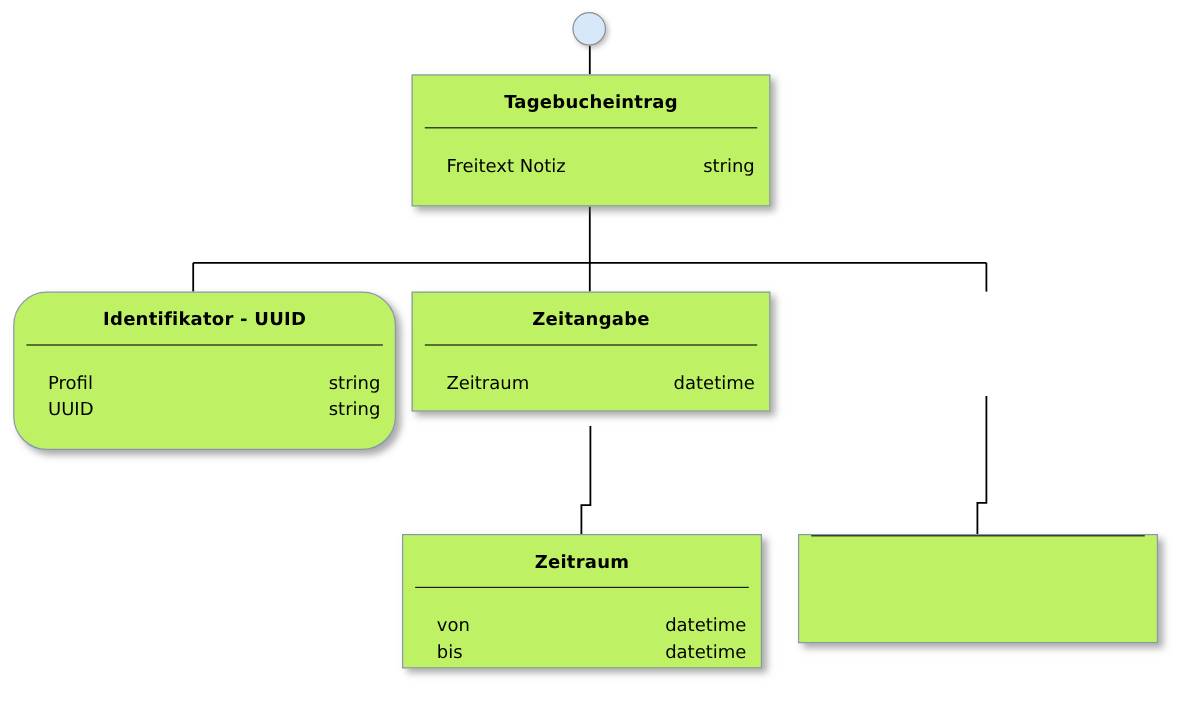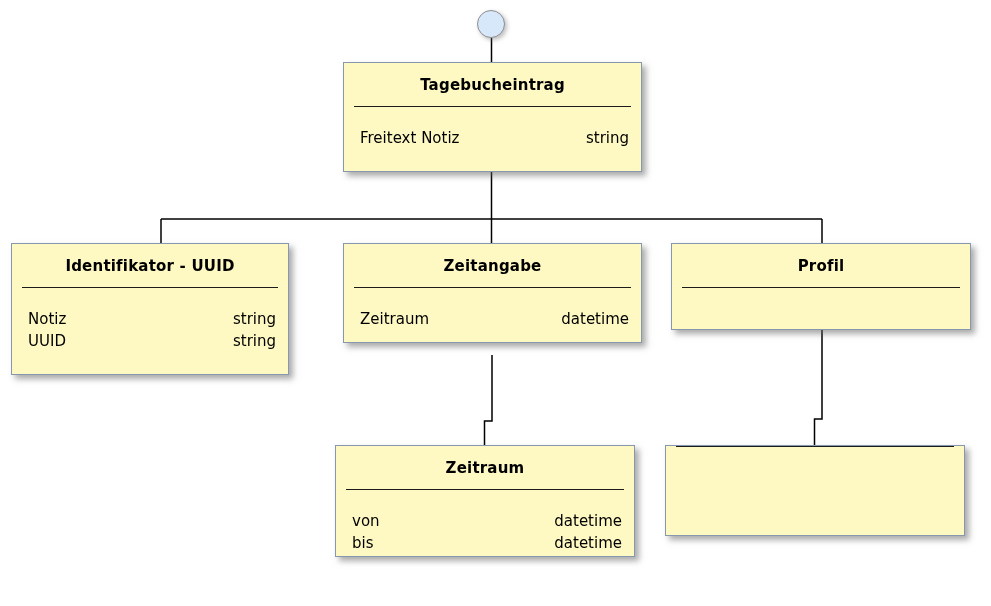--- a/index.html
+++ b/index.html
@@ -19,39 +19,39 @@
   #edges {
     position: absolute;
     left: 0;
     top: 0;
     width: 991px;
     height: 606px;
   }
   .entity {
     position: absolute;
     box-sizing: border-box;
-    background: #fef9c3;
+    background: #bef264;
     border: 1.5px solid #8797ad;
     box-shadow: 4px 4px 6px rgba(100,100,100,0.55);
   }
   .entity .title {
     height: 43px;
     display: flex;
     align-items: center;
     justify-content: center;
     font-weight: bold;
     font-size: 15px;
     letter-spacing: 0.2px;
   }
   .entity .sep {
     border-top: 1.5px solid #1b1b1b;
     margin: 0 10px;
   }
   .entity .attrs {
-    padding: 20px 12px 0 16px;
+    padding: 20px 12px 0 28px;
   }
   .entity .attr-row {
     display: flex;
     justify-content: space-between;
     height: 22px;
     line-height: 22px;
     font-size: 15px;
   }
   .entity .attr-type {
     text-align: right;
@@ -63,21 +63,21 @@
     width: 28px;
     height: 28px;
     box-sizing: border-box;
     border-radius: 50%;
     background: #d8e8fb;
     border: 1.5px solid #8f8f8f;
     box-shadow: 2px 2px 4px rgba(110,110,110,0.45);
   }
   
   #box-tagebucheintrag { left: 343px; top: 62px;  width: 299px; height: 110px; }
-  #box-identifikator   { left: 11px;  top: 243px; width: 278px; height: 132px; }
+  #box-identifikator   { left: 11px;  top: 243px; width: 319px; height: 132px; border-radius: 28px; }
   #box-zeitangabe      { left: 343px; top: 243px; width: 299px; height: 100px; }
   #box-profil          { left: 671px; top: 243px; width: 300px; height: 87px;  }
   #box-zeitraum        { left: 335px; top: 445px; width: 300px; height: 112px; }
   #box-profilelemente  { left: 665px; top: 445px; width: 300px; height: 91px;  }
 </style>
 </head>
 <body>
 
 <div id="canvas">
 
@@ -102,46 +102,41 @@
         <span class="attr-type">string</span>
       </div>
     </div>
   </div>
 
   <div class="entity" id="box-identifikator">
     <div class="title">Identifikator - UUID</div>
     <div class="sep"></div>
     <div class="attrs">
       <div class="attr-row">
-        <span class="attr-name">Notiz</span>
+        <span class="attr-name">Profil</span>
         <span class="attr-type">string</span>
       </div>
       <div class="attr-row">
         <span class="attr-name">UUID</span>
         <span class="attr-type">string</span>
       </div>
     </div>
   </div>
 
   <div class="entity" id="box-zeitangabe">
     <div class="title">Zeitangabe</div>
     <div class="sep"></div>
     <div class="attrs">
       <div class="attr-row">
         <span class="attr-name">Zeitraum</span>
         <span class="attr-type">datetime</span>
       </div>
     </div>
   </div>
 
-  <div class="entity" id="box-profil">
-    <div class="title">Profil</div>
-    <div class="sep"></div>
-    <div class="attrs"></div>
-  </div>
 
   <div class="entity" id="box-zeitraum">
     <div class="title">Zeitraum</div>
     <div class="sep"></div>
     <div class="attrs">
       <div class="attr-row">
         <span class="attr-name">von</span>
         <span class="attr-type">datetime</span>
       </div>
       <div class="attr-row">

